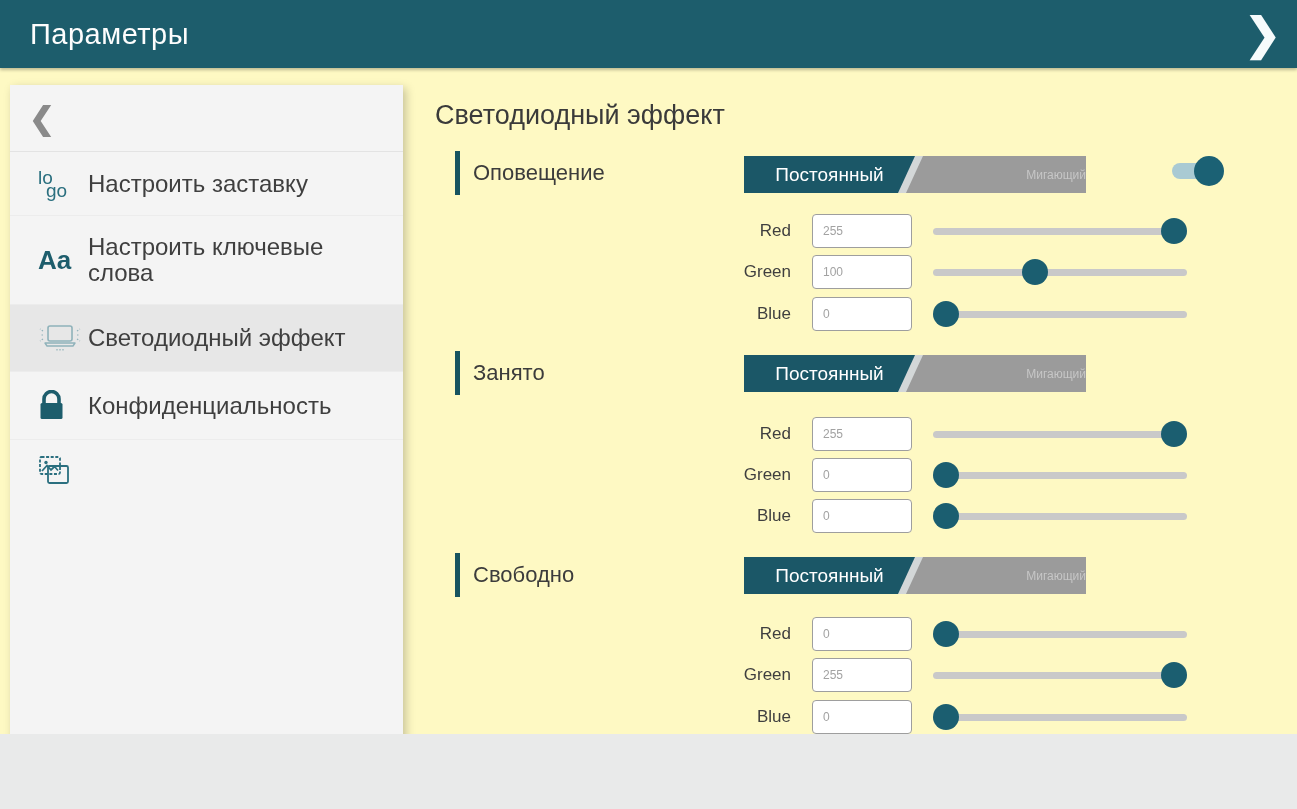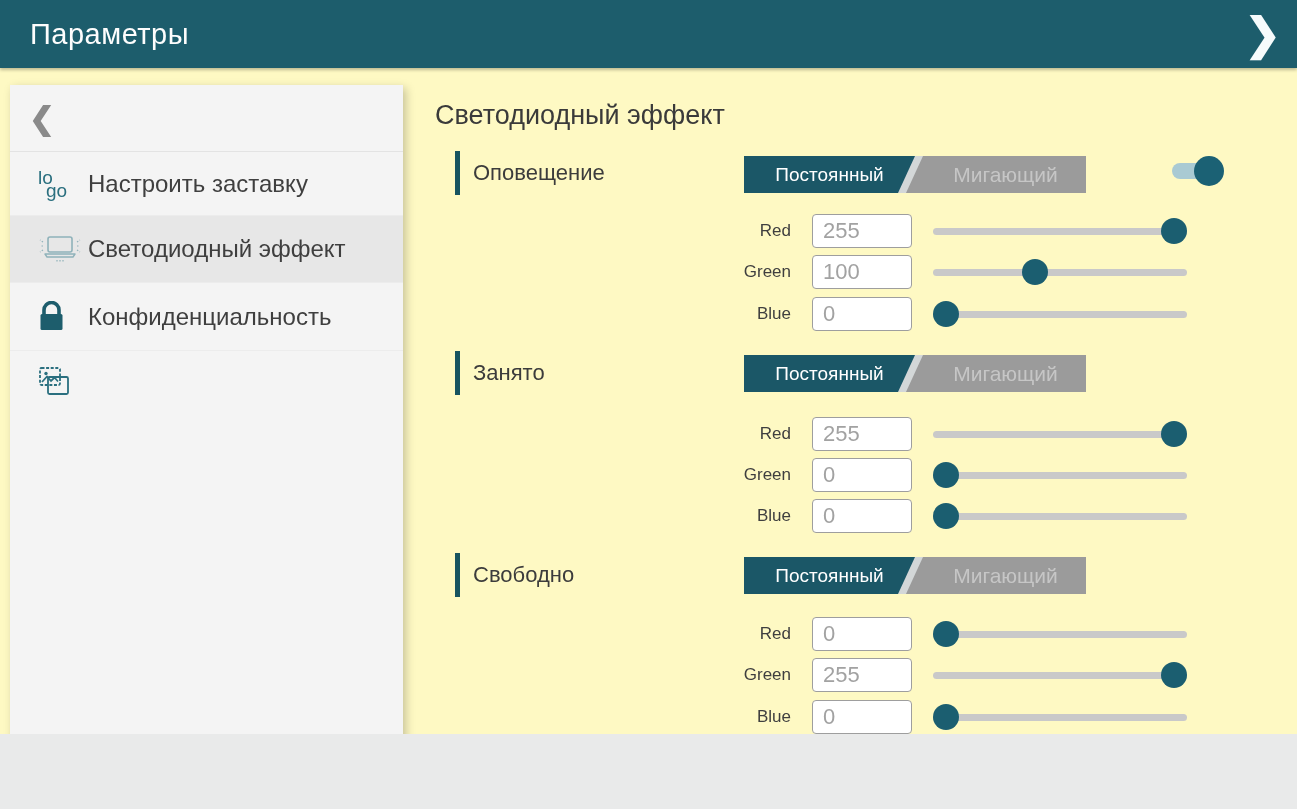--- a/index.html
+++ b/index.html
@@ -42,33 +42,33 @@
   .sec-bar{position:absolute;width:5px;height:44px;background:#17545f;}
   .sec-label{position:absolute;left:473px;font-size:22px;color:#3c3c3c;line-height:44px;}
   
   .segmented{position:absolute;left:744px;width:314px;height:37px;background:#9b9b9b;padding-left:28px;}
   .seg-gap{position:absolute;left:0;top:0;bottom:0;width:calc(50% + 8px);background:#d3d7d8;
     clip-path:polygon(0 0,100% 0,calc(100% - 17px) 100%,0 100%);}
   .seg-active{position:absolute;left:0;top:0;bottom:0;width:50%;background:#1b5767;
     clip-path:polygon(0 0,100% 0,calc(100% - 17px) 100%,0 100%);
     color:#ffffff;display:flex;align-items:center;justify-content:center;font-size:19px;cursor:pointer;}
   .seg-inactive{position:absolute;right:0;top:0;bottom:0;width:calc(50% - 10px);
-    color:#c6c6c6;display:flex;align-items:center;justify-content:center;font-size:21px;cursor:pointer;}
+    color:#c6c6c6;display:flex;align-items:center;justify-content:flex-end;font-size:12px;cursor:pointer;}
   
   .toggle{position:absolute;left:1172px;width:54px;height:32px;cursor:pointer;}
   .toggle-track{position:absolute;left:0;top:8px;width:44px;height:16px;border-radius:8px;background:#a9cad3;}
   .toggle-knob{position:absolute;left:0;top:1px;width:30px;height:30px;border-radius:50%;background:#1b6174;}
   .toggle.on .toggle-knob{left:22px;}
   
   .rgb-row{position:absolute;left:701px;width:486px;height:34px;display:flex;align-items:center;}
   .rgb-label{width:90px;flex:0 0 90px;text-align:right;font-size:17px;color:#3f3f3f;}
   .rgb-input{
     box-sizing:border-box;width:100px;height:34px;margin-left:21px;
     border:1.5px solid #9e9e9e;border-radius:4px;background:#ffffff;
-    font-family:"Liberation Sans",sans-serif;font-size:22px;color:#a2a2a2;padding:0 0 0 10px;outline:none;
+    font-family:"Liberation Sans",sans-serif;font-size:12px;color:#a2a2a2;padding:0 0 0 10px;outline:none;
   }
   .slider{position:relative;width:254px;height:34px;margin-left:21px;flex:0 0 254px;cursor:pointer;}
   .slider-track{position:absolute;left:0;right:0;top:14px;height:7px;border-radius:3.5px;background:#c9c9c9;}
   .slider-thumb{position:absolute;top:4px;width:26px;height:26px;border-radius:50%;background:#1b5e70;}
   svg .st{stroke:#2a6f7f;fill:none;stroke-width:1.8;}
 </style>
 </head>
 <body>
 
 <div class="app">
@@ -84,20 +84,24 @@
     </div>
 
     <div class="side-item it1">
       <span class="icn icon-logo">
         <span>lo</span>
         <span class="go">go</span>
       </span>
       <span class="side-label">Настроить заставку</span>
     </div>
 
+    <div class="side-item it2">
+      <span class="icn icon-aa">Aa</span>
+      <span class="side-label">Настроить ключевые слова</span>
+    </div>
 
     <div class="side-item it3 selected">
       <span class="icn">
         <svg width="44" height="28" viewBox="0 0 44 28">
           <rect x="10" y="2" width="24" height="15" rx="2" fill="none" stroke="#8fb2ba" stroke-width="1.6"></rect>
           <path d="M7 19 h30 l-2 3 h-26 z" fill="none" stroke="#8fb2ba" stroke-width="1.4" stroke-linejoin="round"></path>
           <path d="M5 7 l-3 -2 M5 11 h-3 M5 15 l-3 2 M39 7 l3 -2 M39 11 h3 M39 15 l3 2 M19 25 v2 M22 25 v2 M25 25 v2" stroke="#8fb2ba" stroke-width="1.2" stroke-dasharray="1.5 1.5"></path>
         </svg>
       </span>
       <span class="side-label">Светодиодный эффект</span>

